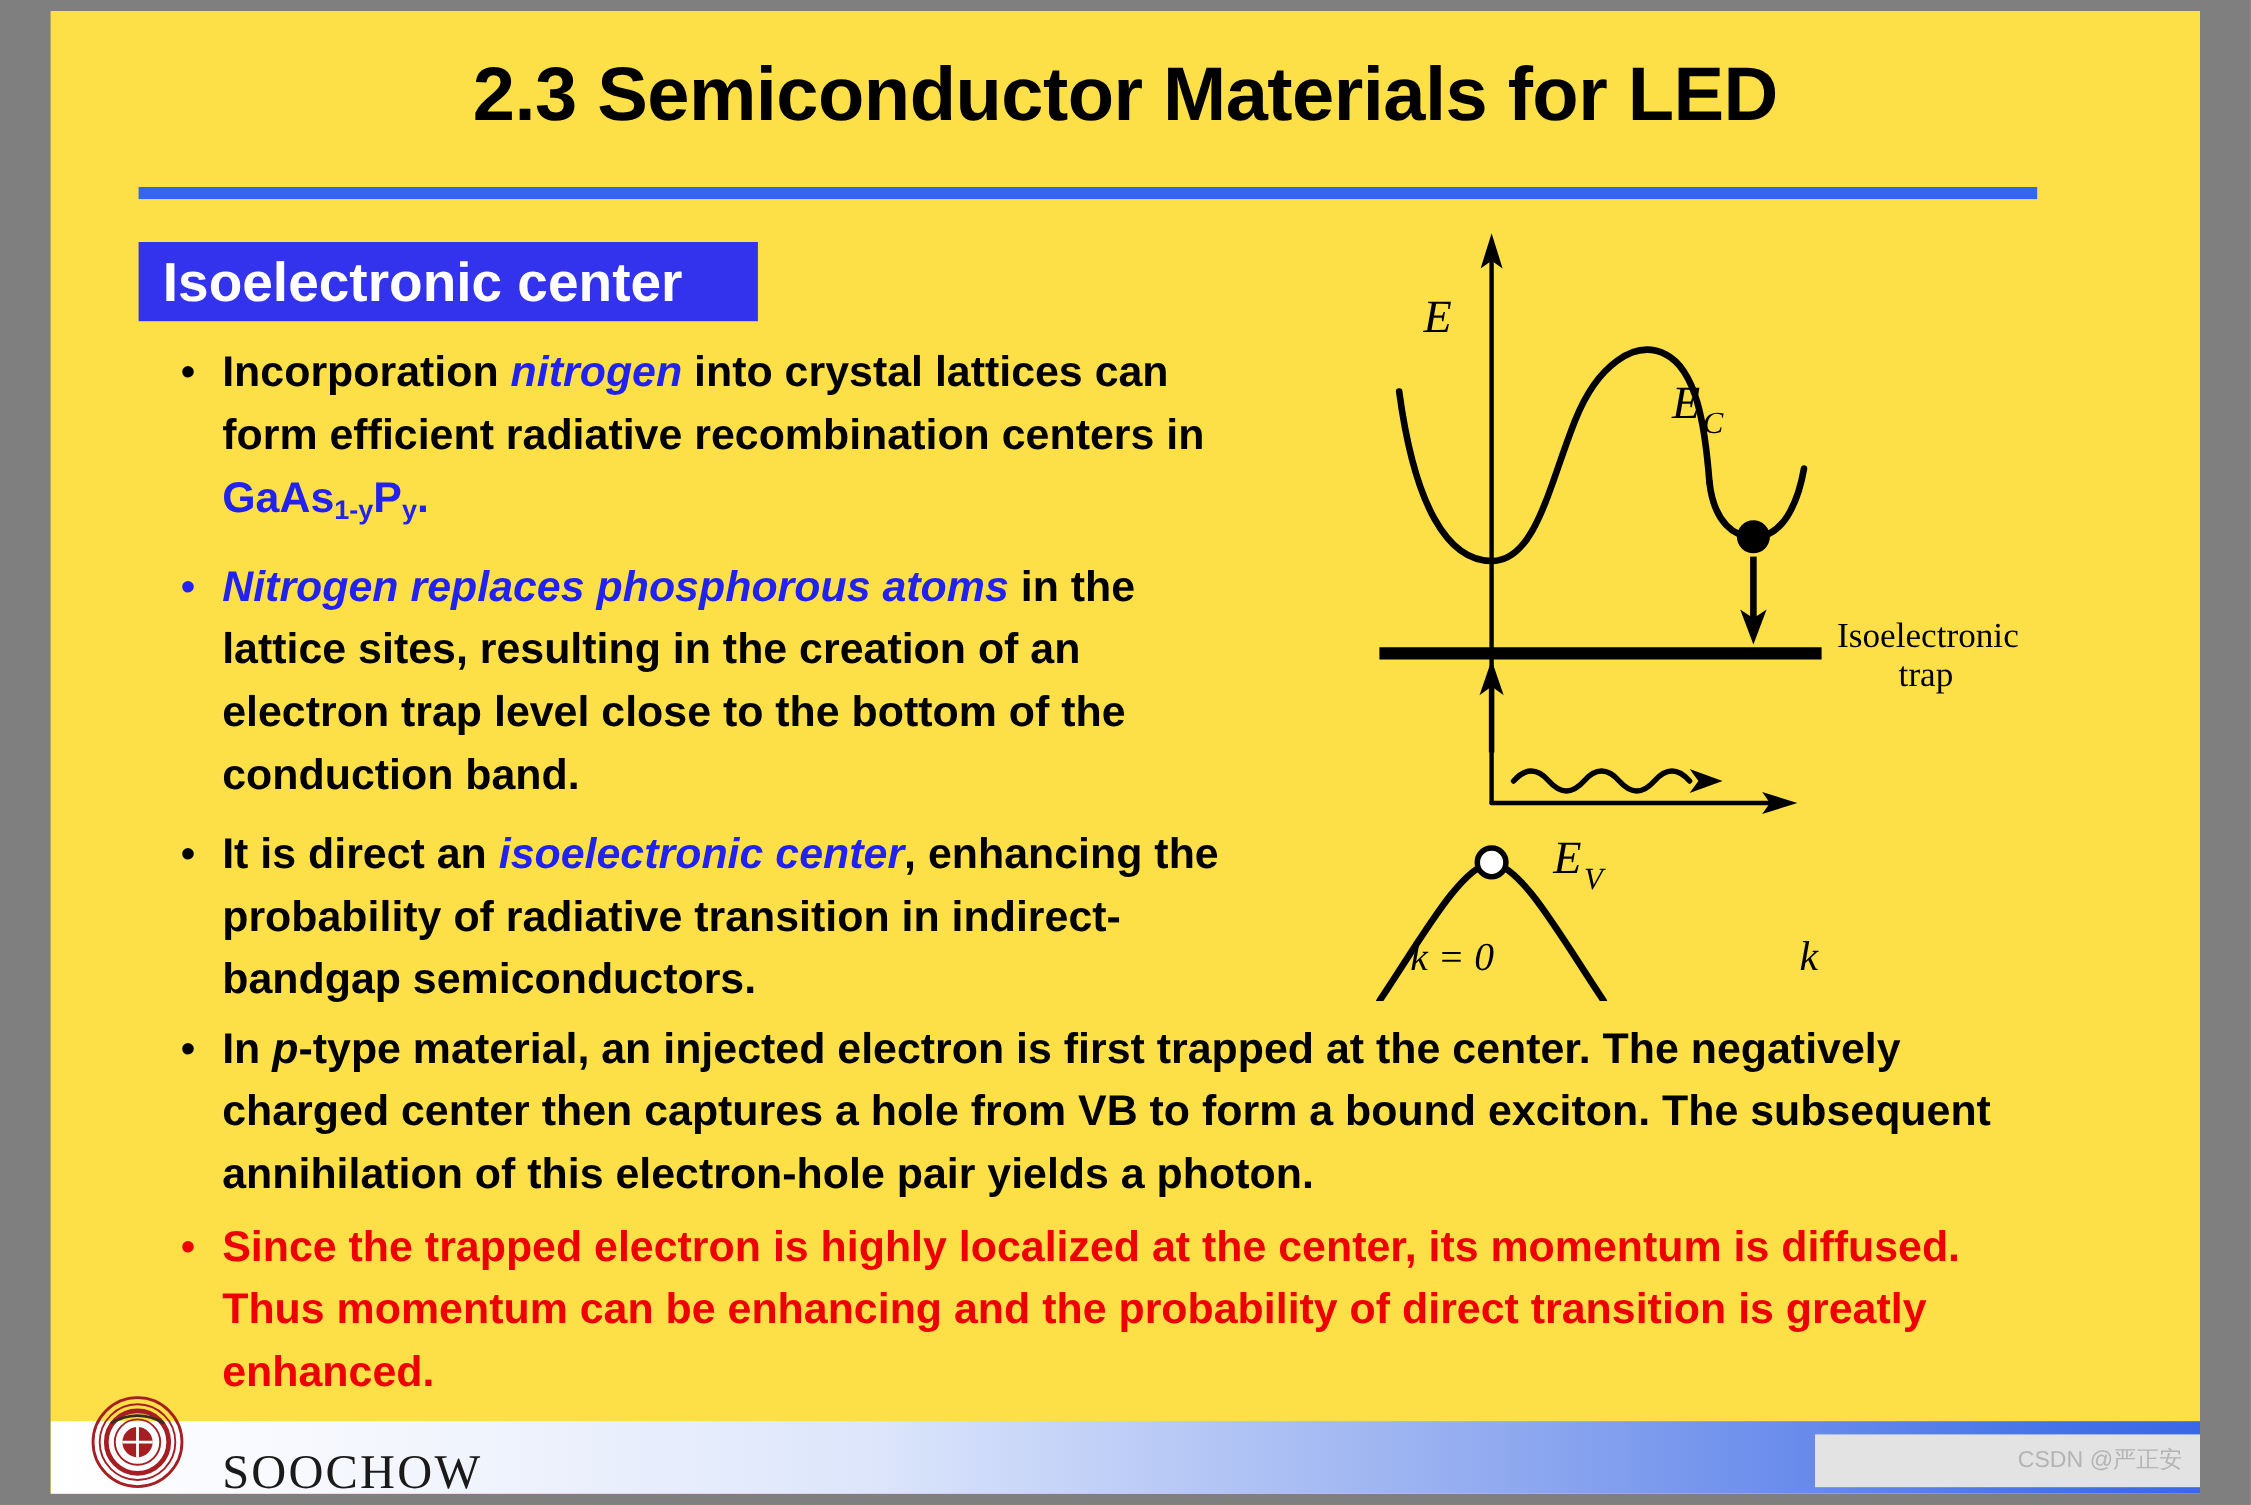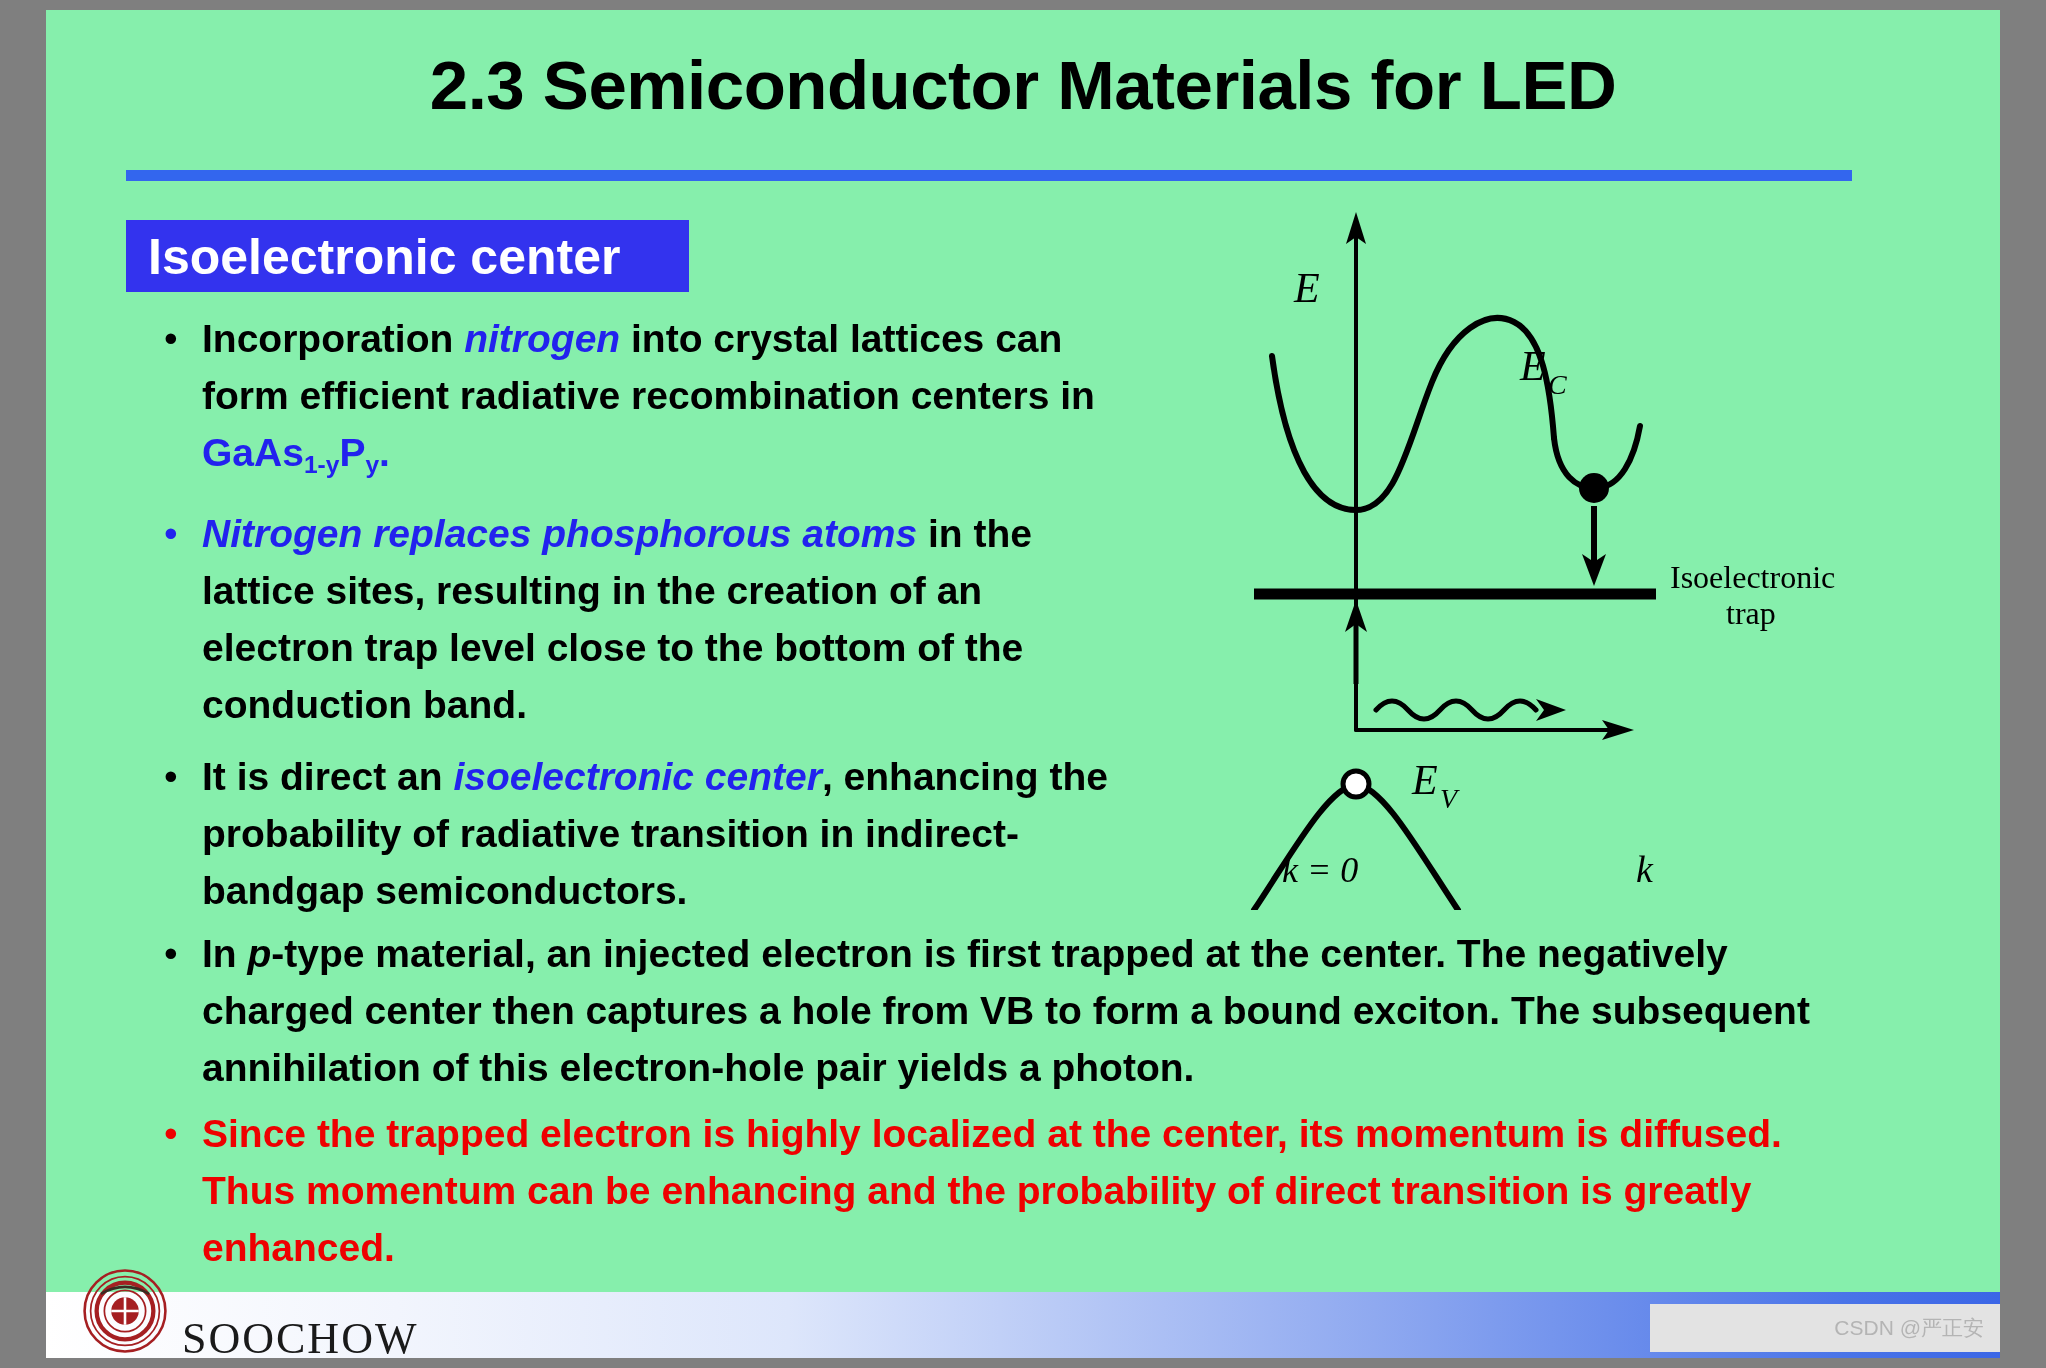--- a/index.html
+++ b/index.html
@@ -14,21 +14,21 @@
     font-family: "Liberation Sans", sans-serif;
   }
 
   
   #slide {
     position: absolute;
     left: 46px;
     top: 10px;
     width: 1954px;
     height: 1348px;
-    background: #86efac;
+    background: #fde047;
     overflow: hidden;
   }
 
   
   #title {
     position: absolute;
     left: 0;
     top: 36px;
     width: 1954px;
     text-align: center;
@@ -123,21 +123,21 @@
   }
   #logo {
     position: absolute;
     left: 36px;
     bottom: 4px;
     width: 86px;
     height: 86px;
   }
   #school-name {
     position: absolute;
-    left: 136px;
+    left: 156px;
     bottom: -6px;
     font-family: "Liberation Serif", serif;
     font-size: 44px;
     letter-spacing: 2px;
     color: #1a1a1a;
     white-space: nowrap;
   }
 
   
   #watermark {

